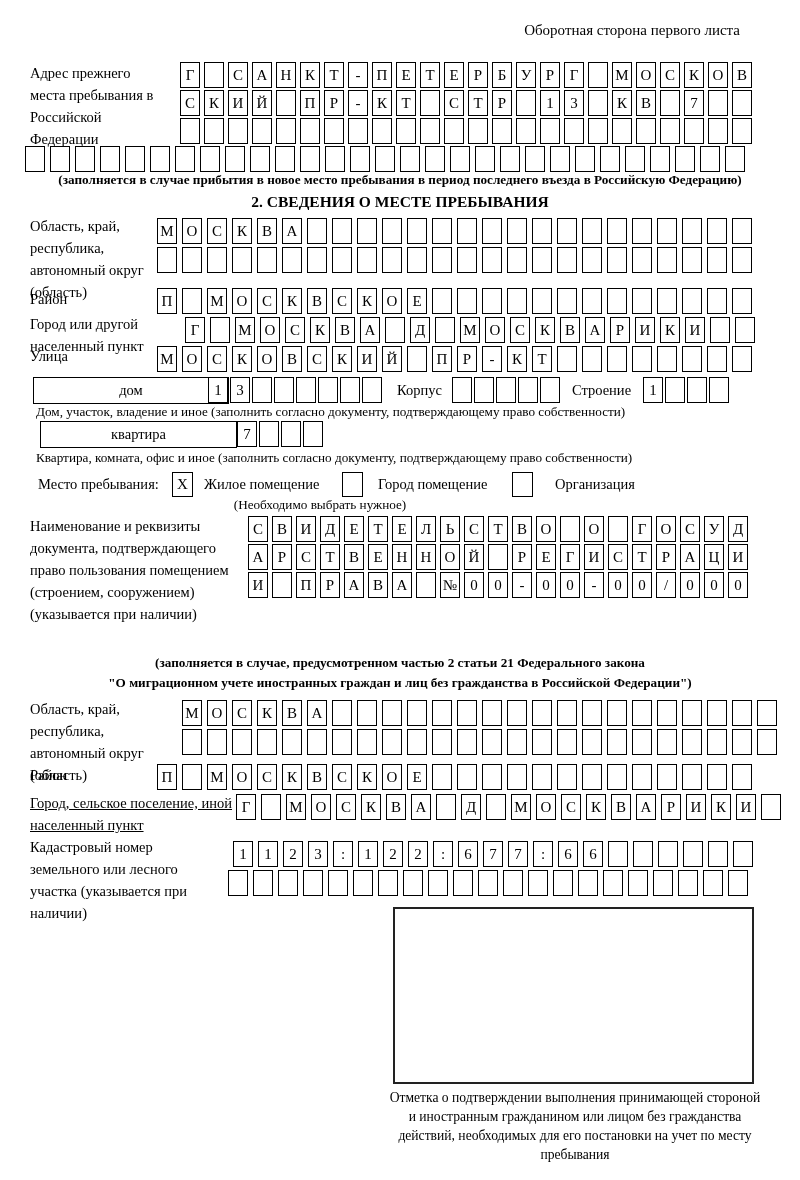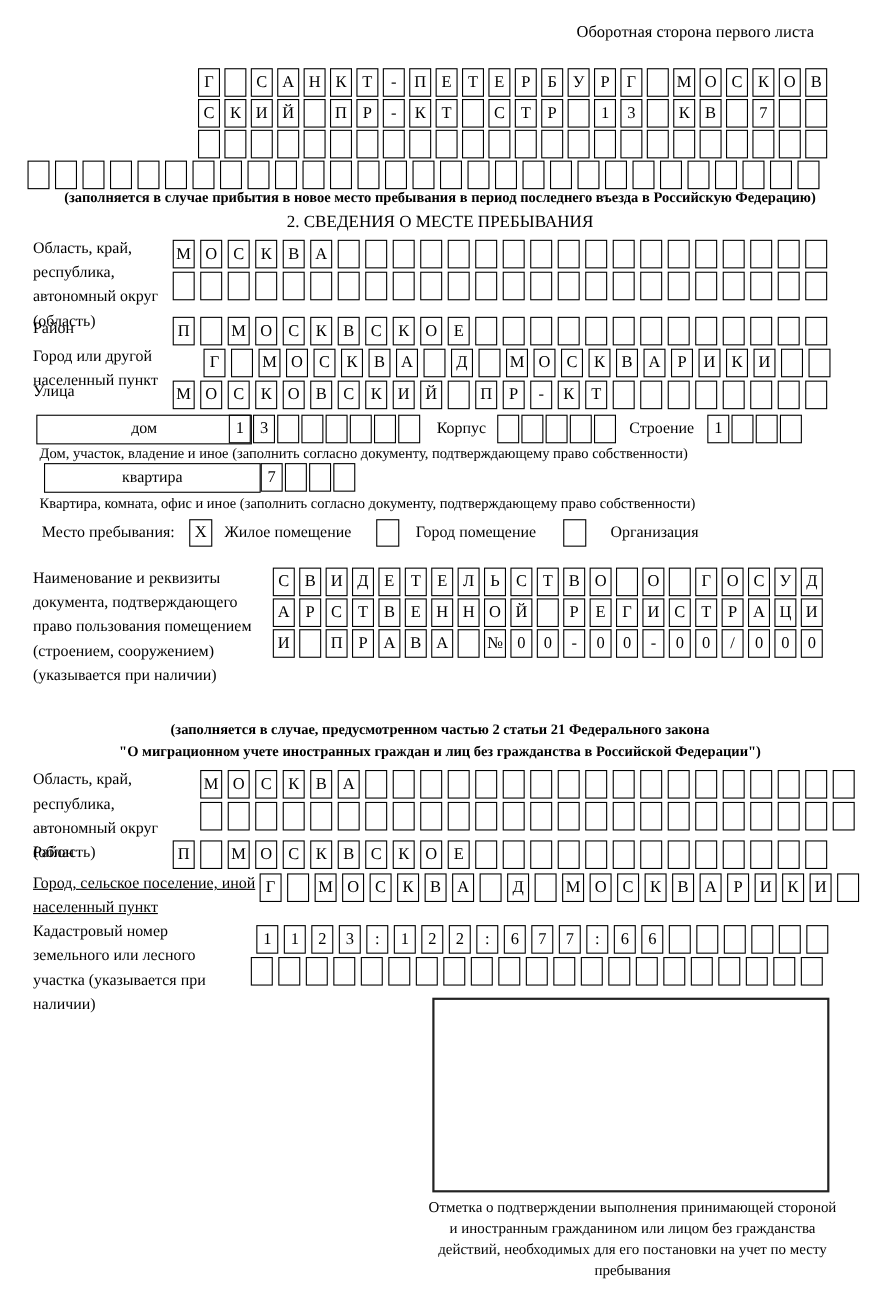--- a/index.html
+++ b/index.html
@@ -9,21 +9,21 @@
     height: 1180px;
     background: #ffffff;
     color: #000;
     font-family: "Liberation Serif", "DejaVu Serif", serif;
     overflow: hidden;
   }
   .abs { position: absolute; }
   .lbl { position: absolute; font-size: 14.5px; line-height: 22px; }
   .cap { position: absolute; font-size: 13.2px; text-align: center; }
   .cap-center { left: 0; width: 800px; text-align: center; font-weight: bold; }
-  .ttl { position: absolute; left: 0; width: 800px; text-align: center; font-weight: normal; font-size: 15.5px; }
+  .ttl { position: absolute; left: 0; width: 800px; text-align: center; font-weight: bold; font-size: 15.5px; }
   .row { position: absolute; display: flex; column-gap: 4px; }
   .g5 { column-gap: 5px; }
   .g2 { column-gap: 2px; }
   .cell {
     width: 20px; height: 26px; box-sizing: border-box;
     border: 1.5px solid #000;
     display: flex; align-items: center; justify-content: center;
     font-size: 15px; font-family: "Liberation Serif", serif;
     flex: 0 0 auto;
   }
@@ -43,20 +43,21 @@
   .stamp-rect { position: absolute; border: 2px solid #222; background: #fff; }
   .note { position: absolute; font-size: 13.6px; line-height: 19px; text-align: center; }
 </style>
 </head>
 <body>
 
 <div class="page">
 
   <div class="abs" style="top:22px; right:60px; font-size:15px;">Оборотная сторона первого листа</div>
 
+  <div class="lbl" style="left:30px; top:62px; width:130px;">Адрес прежнего места пребывания в Российской Федерации</div>
   <div class="row" style="left:180px; top:62px;">
       <span class="cell">Г</span>
       <span class="cell"></span>
       <span class="cell">С</span>
       <span class="cell">А</span>
       <span class="cell">Н</span>
       <span class="cell">К</span>
       <span class="cell">Т</span>
       <span class="cell">-</span>
       <span class="cell">П</span>
@@ -337,20 +338,21 @@
     </div>
   <div class="cap" style="left:36px; top:450px;">Квартира, комната, офис и иное (заполнить согласно документу, подтверждающему право собственности)</div>
 
   <div class="inline-lbl" style="left:38px; top:472px;">Место пребывания:</div>
   <div class="chk" style="left:172px; top:472px;">X</div>
   <div class="inline-lbl" style="left:204px; top:472px;">Жилое помещение</div>
   <div class="chk" style="left:342px; top:472px;"></div>
   <div class="inline-lbl" style="left:378px; top:472px;">Город помещение</div>
   <div class="chk" style="left:512px; top:472px;"></div>
   <div class="inline-lbl" style="left:555px; top:472px;">Организация</div>
+  <div class="cap" style="left:175px; top:497px; width:290px; text-align:center;">(Необходимо выбрать нужное)</div>
 
   <div class="lbl" style="left:30px; top:515px; width:212px;">Наименование и реквизиты документа, подтверждающего право пользования помещением (строением, сооружением) (указывается при наличии)</div>
   <div class="row" style="left:248px; top:516px;">
       <span class="cell">С</span>
       <span class="cell">В</span>
       <span class="cell">И</span>
       <span class="cell">Д</span>
       <span class="cell">Е</span>
       <span class="cell">Т</span>
       <span class="cell">Е</span>

